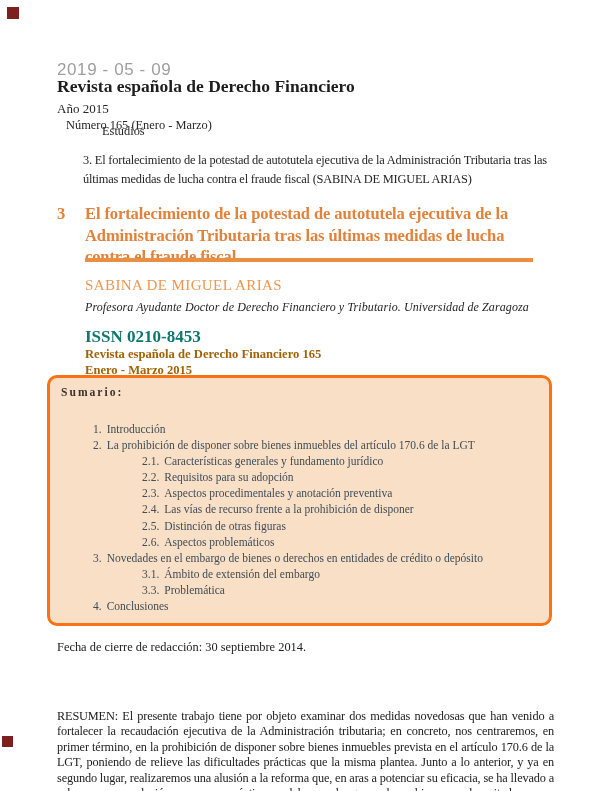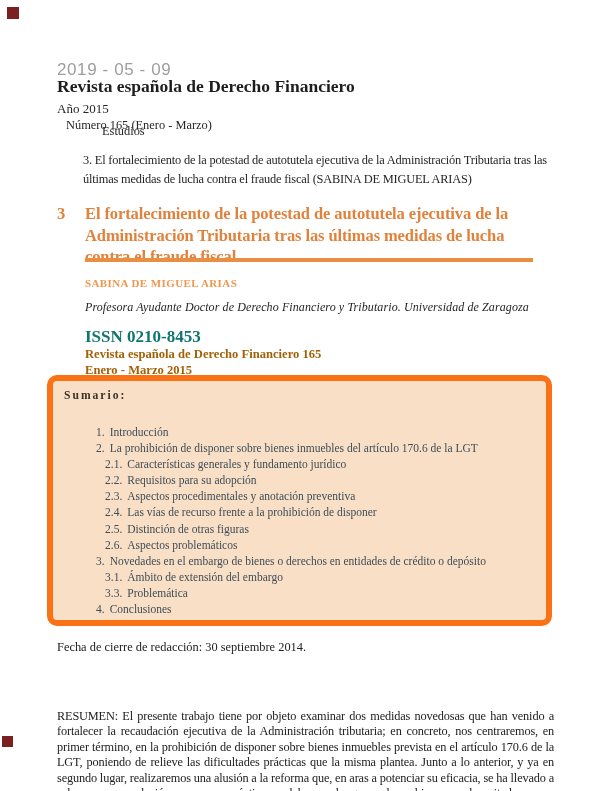--- a/index.html
+++ b/index.html
@@ -20,36 +20,36 @@
   .crumb.year{left:57px;top:101px;font-size:13px;}
   .crumb.issue{left:66px;top:118px;}
   .crumb.section{left:74px;top:124px;margin-left:28px;}
   .crumb.ref{left:83px;top:151px;width:492px;line-height:19px;letter-spacing:-0.2px;}
 
   .art-num{left:57px;top:204px;font-size:16.5px;font-weight:bold;color:#e1823c;}
   .art-title{left:85px;top:203px;width:462px;font-size:16.5px;font-weight:bold;
              color:#e1823c;line-height:21.5px;letter-spacing:-0.1px;}
   .rule{left:85px;top:258px;width:448px;height:4px;background:#e88f43;}
 
-  .author{left:85px;top:277px;font-size:11px;font-weight:bold;color:#ef9750;letter-spacing:0.4px;}
+  .author{left:85px;top:277px;font-size:15px;font-weight:normal;color:#ef9750;letter-spacing:0.4px;}
   .affiliation{left:85px;top:300px;font-size:12px;font-style:italic;color:#242424;letter-spacing:0.1px;}
 
   .issn{left:85px;top:327px;font-size:17px;font-weight:bold;color:#0f766e;}
   .jref{left:85px;top:347px;font-size:12.6px;font-weight:bold;color:#a16207;line-height:15.5px;}
 
   .toc-box{left:47px;top:375px;width:505px;height:251px;background:#f8dfc6;
-           border:6px solid #f97316;border-radius:10px;box-sizing:border-box;}
+           border:3px solid #f97316;border-radius:10px;box-sizing:border-box;}
   .toc-label{position:absolute;left:11px;top:8px;font-size:11.6px;font-weight:bold;
              color:#3a322b;letter-spacing:2px;}
   .toc-list{position:absolute;left:0;top:43px;right:0;}
   .toc-row{display:flex;height:16.1px;line-height:16.1px;font-size:11.5px;
            color:#3e4d57;white-space:nowrap;}
   .toc-row .num{margin-right:5px;}
   .toc-row.lvl1{margin-left:43px;}
-  .toc-row.lvl2{margin-left:52px;}
+  .toc-row.lvl2{margin-left:92px;}
 
   .closing{left:57px;top:640px;font-size:12.4px;color:#212121;}
   .abstract{left:57px;top:663px;width:497px;font-size:12.3px;line-height:15.4px;
             text-align:justify;text-align-last:justify;color:#212121;letter-spacing:-0.15px;margin-top:46px;}
 </style>
 </head>
 <body>
 
 <div class="page">
 

